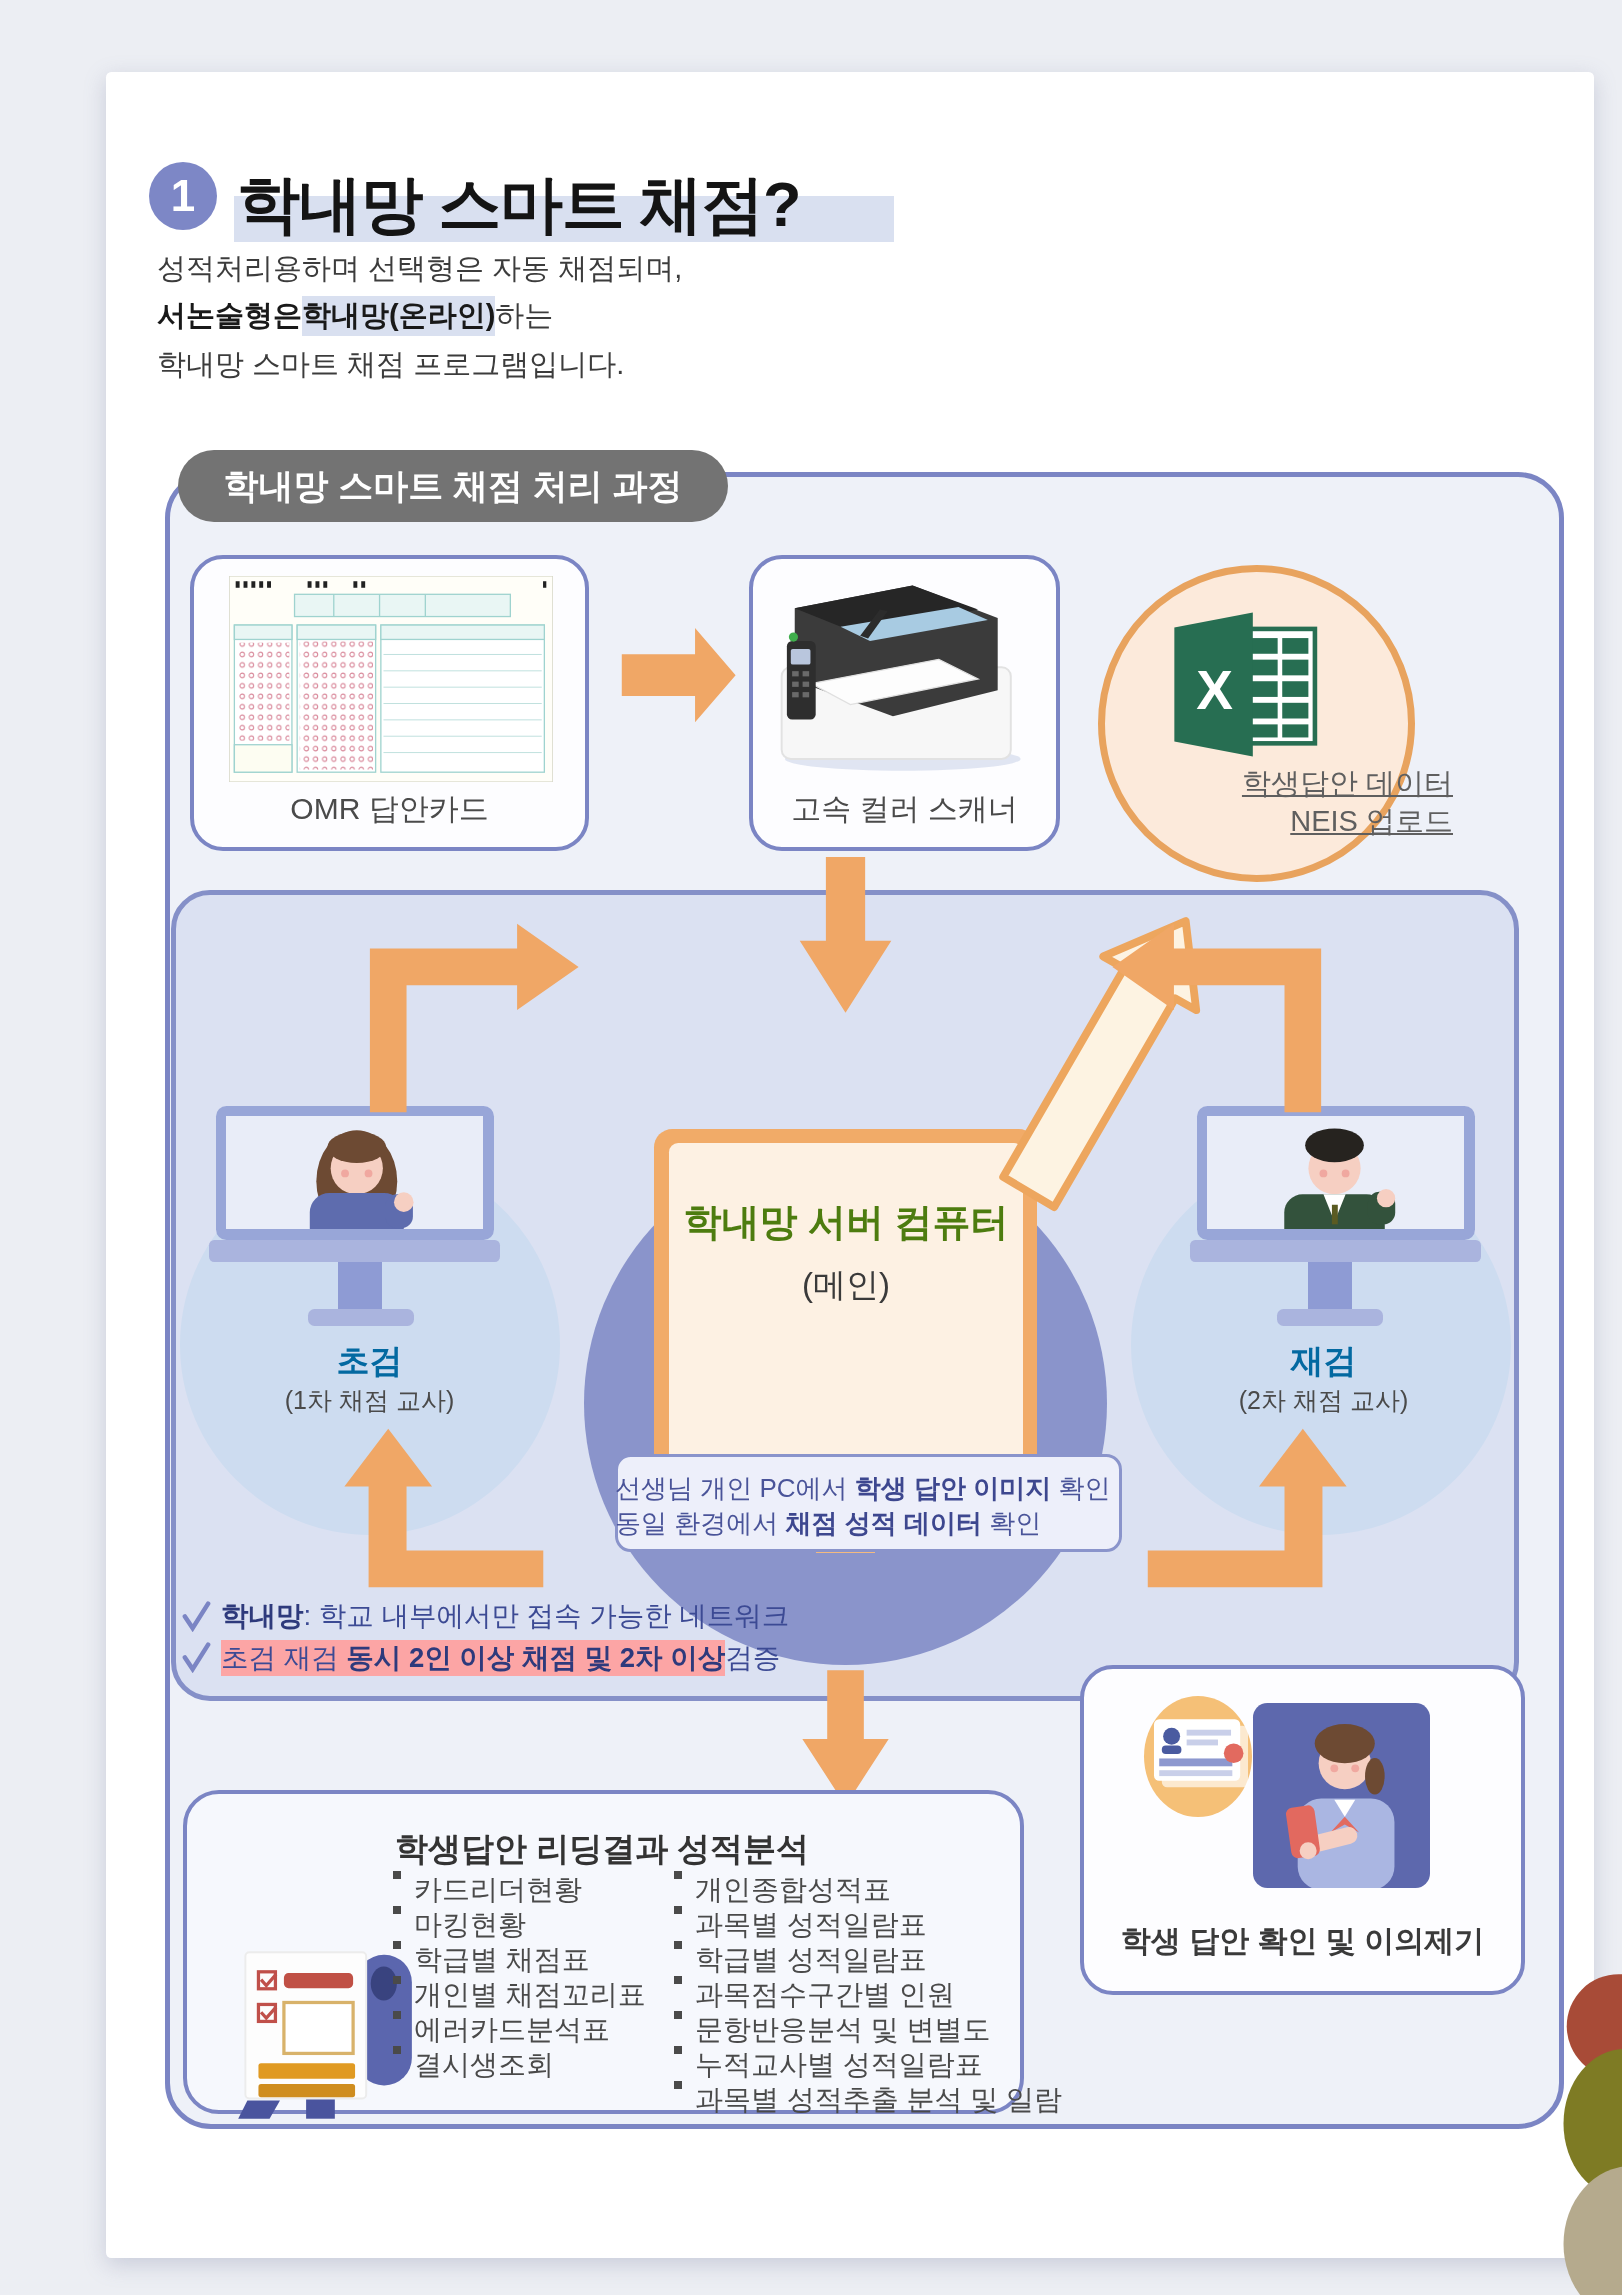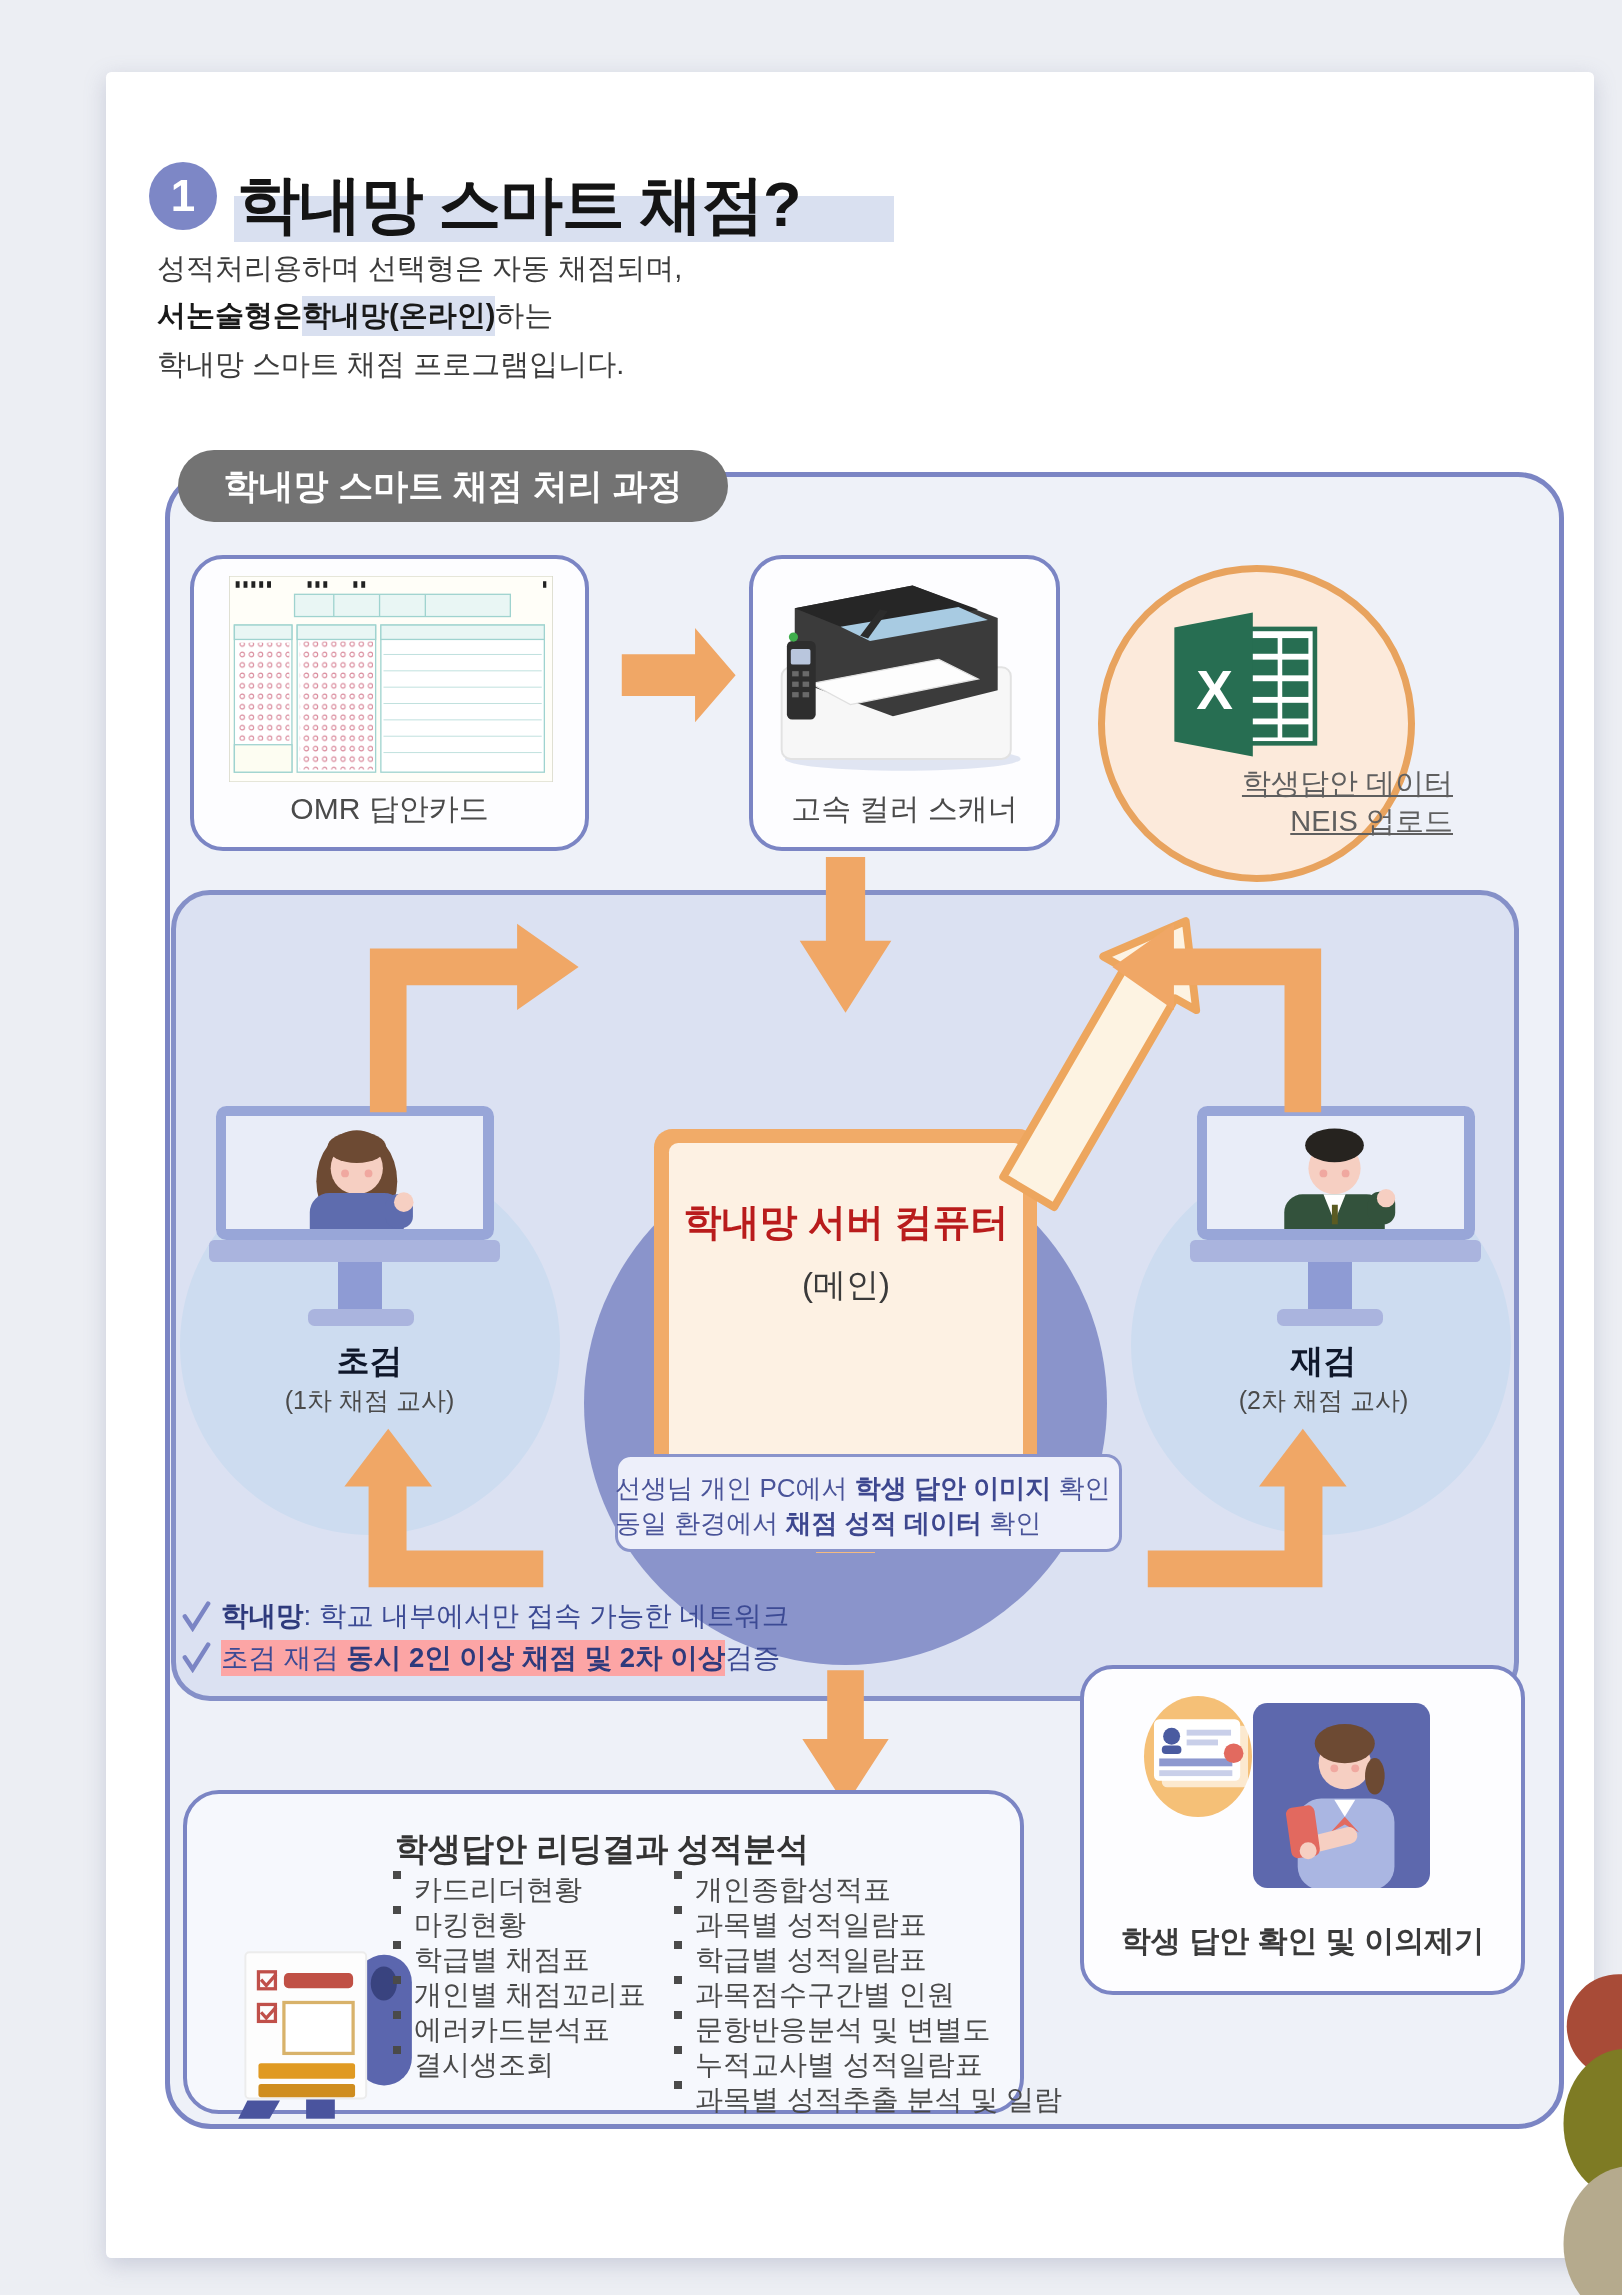--- a/index.html
+++ b/index.html
@@ -28,25 +28,25 @@
   .circle{border-radius:50%;}
   .pale{background:#cddcf0;}
   .core{background:#8a94cb;}
   .monitor-frame{background:#98a6d8;border-radius:10.5px;}
   .monitor-screen{background:#e9edf8;overflow:hidden;position:absolute;}
   .chin{background:#aab4de;border-radius:5.2px;}
   .neck{background:#8e9bd4;}
   .foot{background:#aab4de;border-radius:6.5px;}
   .cmon{left:654px;top:1129px;width:383px;height:370px;background:#f1ab68;border-radius:18.3px;}
   .cscreen{left:669px;top:1143px;width:354px;height:341px;background:#fdf1e3;border-radius:9.2px;}
-  .srv-title{left:669px;top:1197px;width:354px;text-align:center;font-size:38px;font-weight:bold;color:#b91c1c;}
+  .srv-title{left:669px;top:1197px;width:354px;text-align:center;font-size:38px;font-weight:bold;color:#4d7c0f;}
   .srv-sub{left:669px;top:1263px;width:354px;text-align:center;font-size:33px;color:#3a3a3a;}
   .cneck{left:816px;top:1498px;width:59px;height:55px;background:#f3ba80;}
   .plabel{width:275px;text-align:center;white-space:nowrap;}
-  .plabel .t{font-size:33px;font-weight:bold;color:#0f172a;}
+  .plabel .t{font-size:33px;font-weight:bold;color:#0369a1;}
   .plabel .s{font-size:25px;color:#4a4a4a;}
   .note{left:615px;top:1454px;width:507px;height:98px;background:#edeffa;border:3.9px solid #8a94cb;border-radius:15.7px;box-sizing:border-box;}
   .note-line{left:615px;width:507px;text-align:left;font-size:26px;color:#4a5499;white-space:nowrap;}
   .nb{font-weight:bold;color:#3d478f;}
   .check-row{left:221px;width:982px;height:34px;display:flex;align-items:center;font-size:27.5px;color:#3c4a94;white-space:nowrap;}
   .ckhl{background:#fca5a5;}
   
   .resbox{left:183px;top:1790px;width:841px;height:324px;background:#f6f8fd;border:4.6px solid #7b85c4;border-radius:36px;box-sizing:border-box;}
   .rhead{font-size:33px;font-weight:bold;color:#333;white-space:nowrap;}
   .rlist{list-style:none;margin:0;padding:0;}

